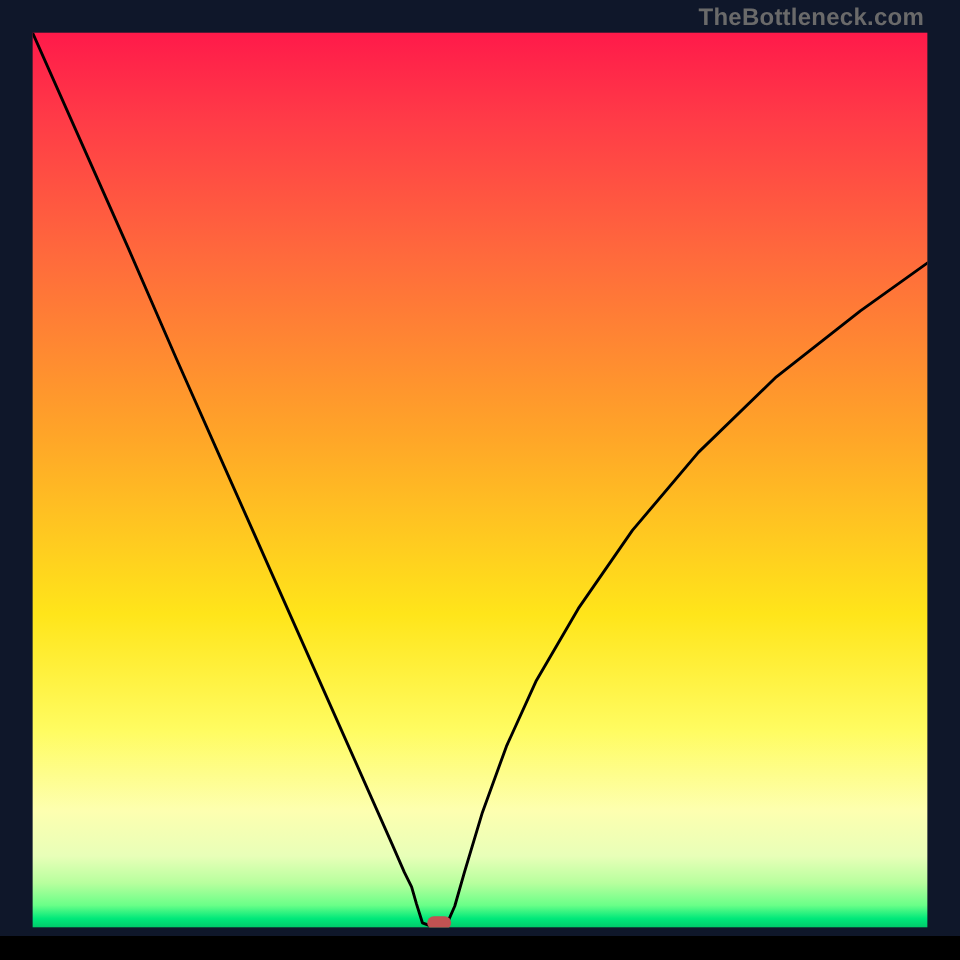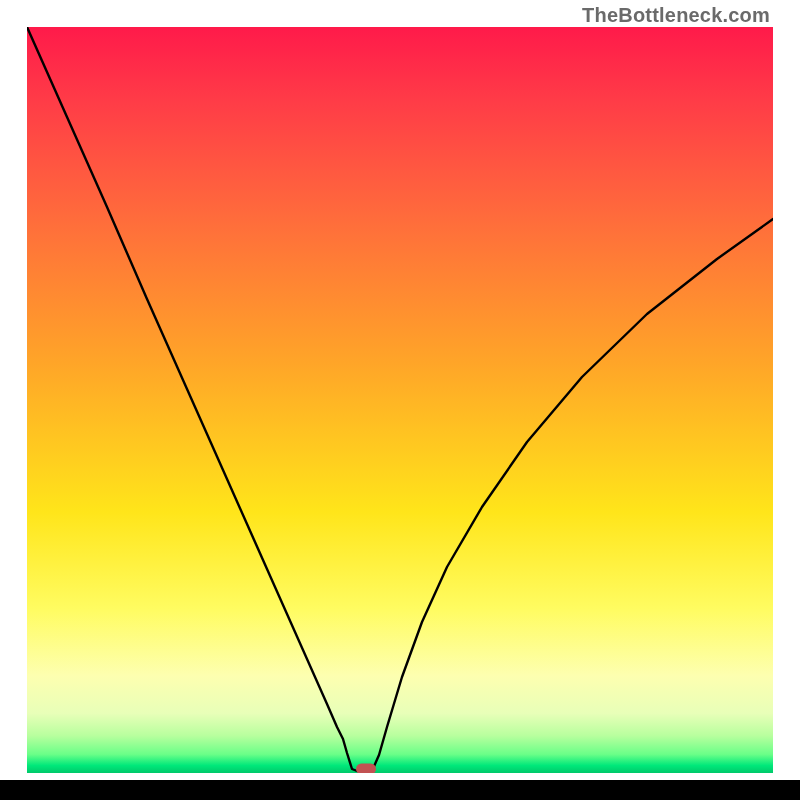--- a/index.html
+++ b/index.html
@@ -9,21 +9,21 @@
     height: 800px;
     overflow: hidden;
     background: #000;
   }
   .frame {
     position: absolute;
     left: 0;
     top: 0;
     width: 800px;
     height: 780px;
-    background: #ffffff;
+    background: #0f172a;
   }
   .plot-area {
     position: absolute;
     left: 27px;
     top: 27px;
     width: 746px;
     height: 746px;
     overflow: hidden;
   }
   .gradient {

